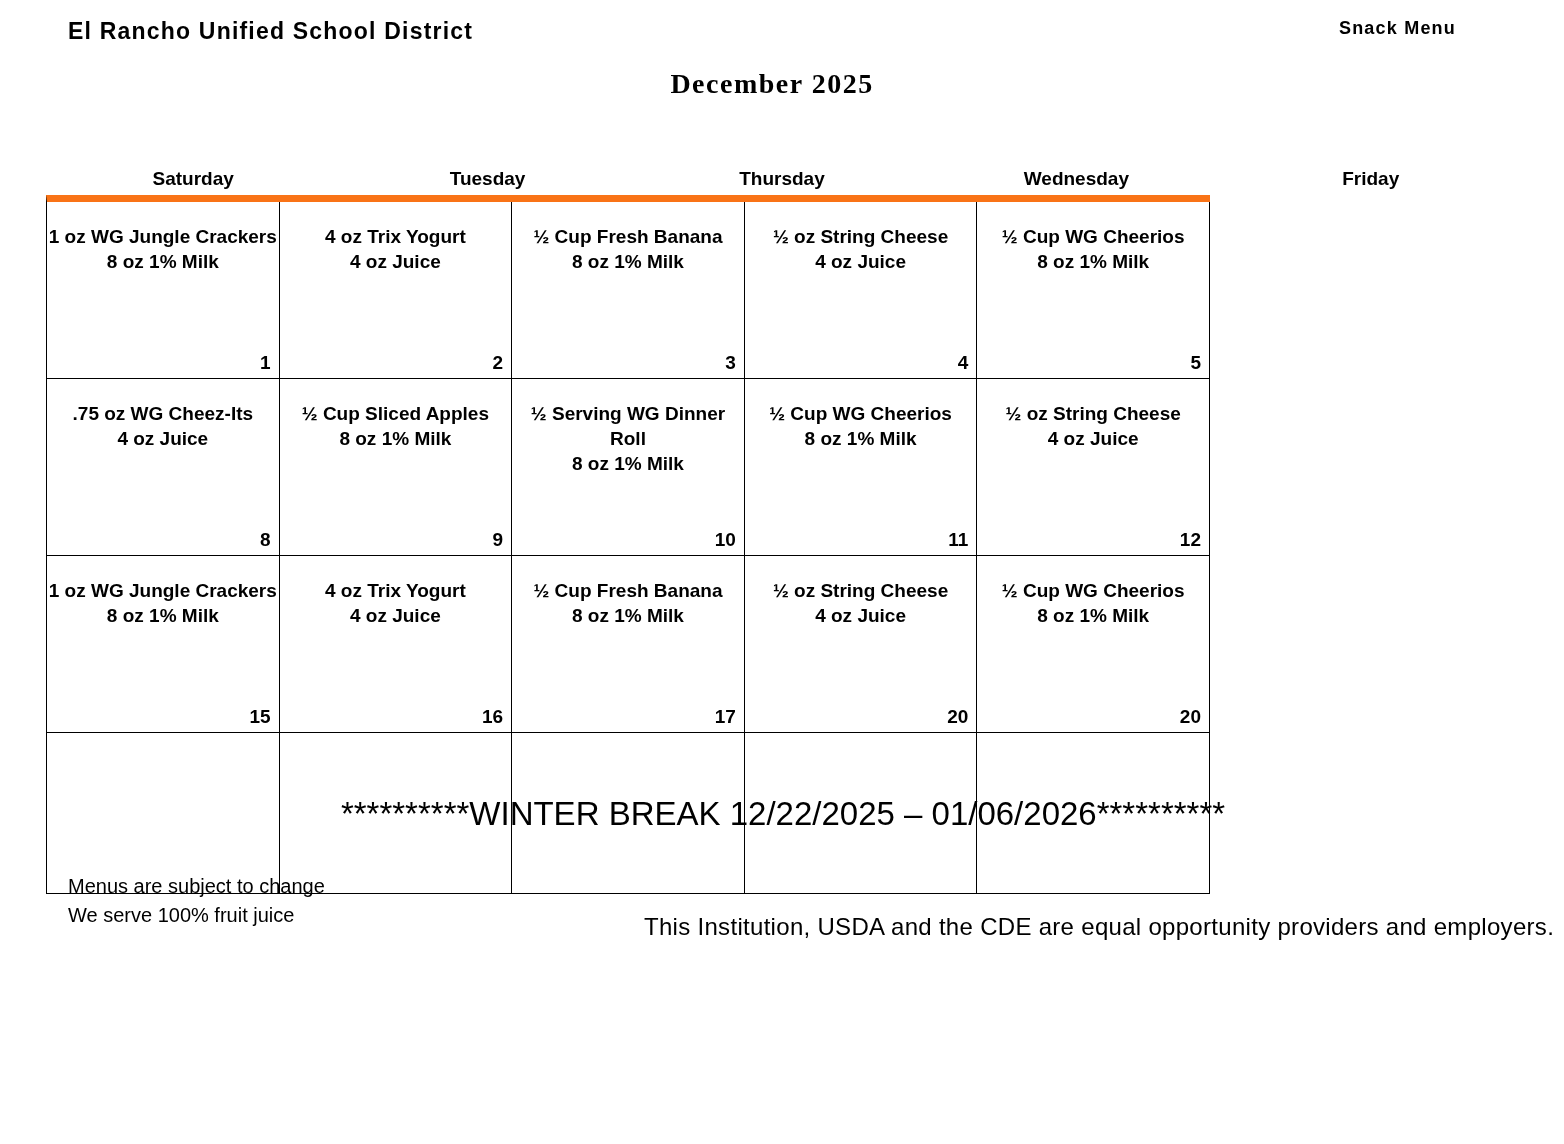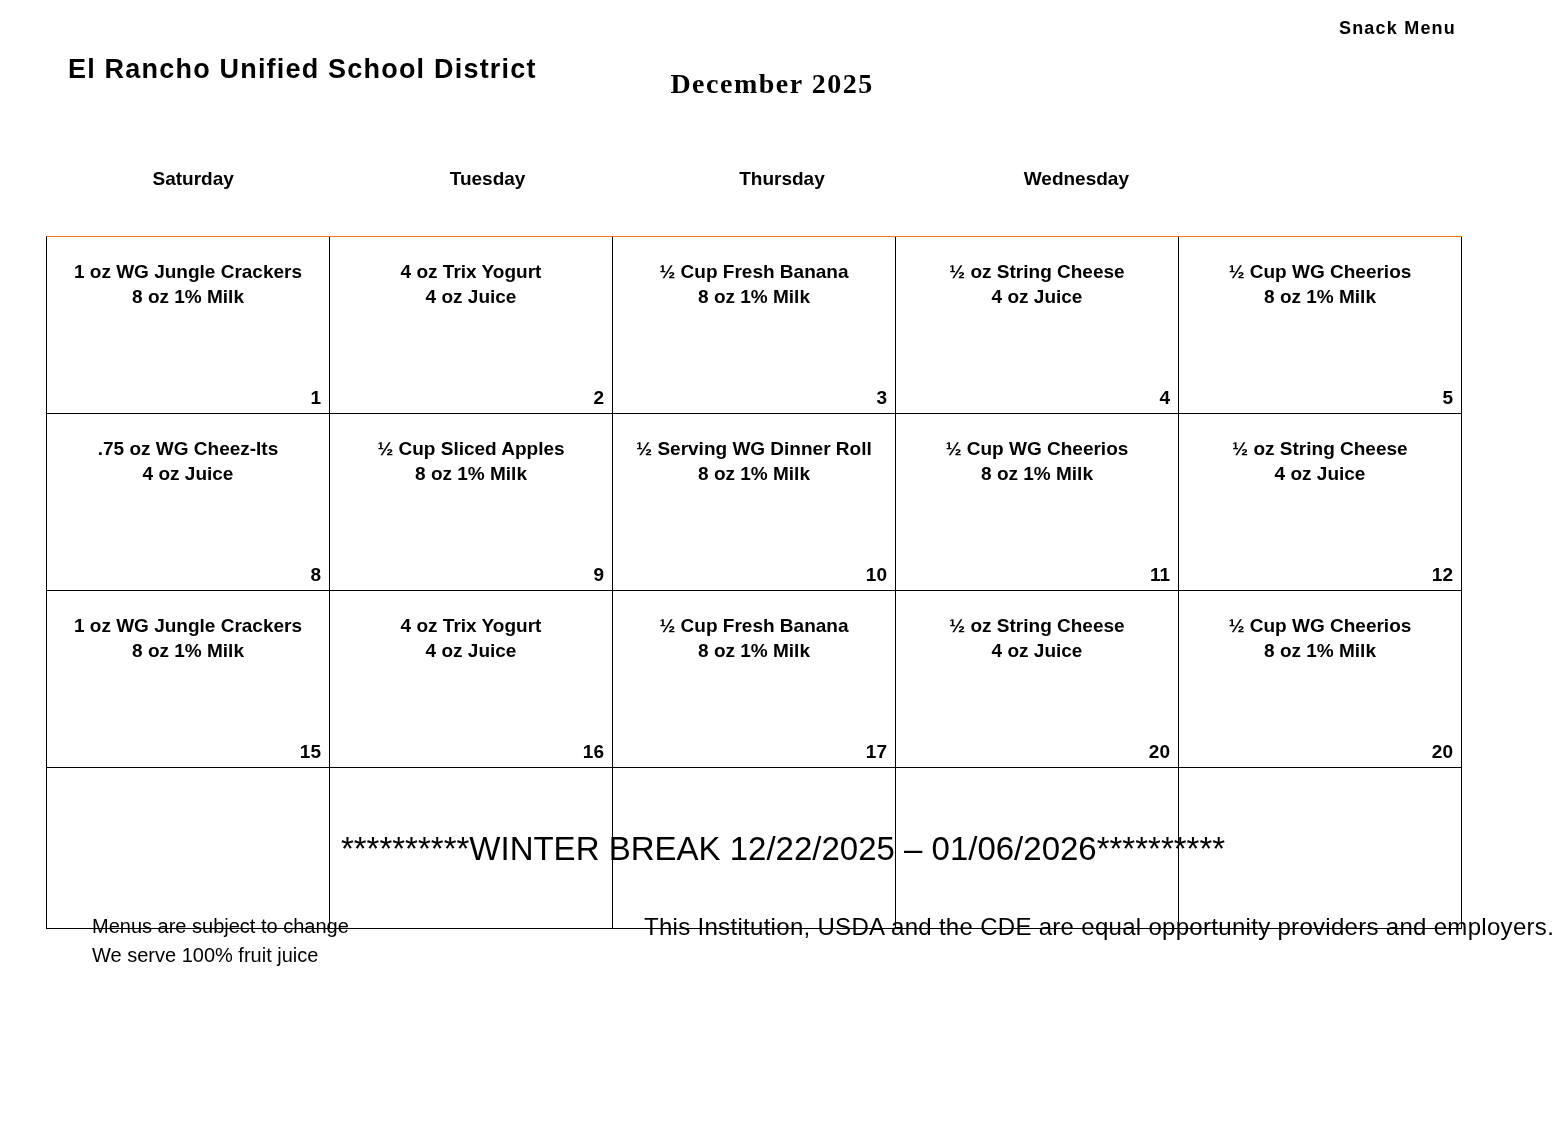--- a/index.html
+++ b/index.html
@@ -25,25 +25,24 @@
     position: absolute;
     top: 10px;
     left: 0;
     width: 1564px;
     height: 40px;
   }
   .district-title {
     position: absolute;
     left: 68px;
     top: 8px;
-    font-size: 27px;
+    font-size: 23px;
     font-weight: bold;
     letter-spacing: 1.2px;
     white-space: nowrap;
-    margin-top: 36px;
   }
   .menu-type {
     position: absolute;
     right: 108px;
     top: 8px;
     font-size: 18px;
     font-weight: bold;
     letter-spacing: 1.2px;
     white-space: nowrap;
   }
@@ -71,25 +70,24 @@
     width: 1472px;
   }
   .dow-cell {
     width: 294.4px;
     text-align: center;
     font-size: 19px;
     font-weight: bold;
     padding-bottom: 5px;
   }
   .grid {
-    width: 1416px;
+    width: 1164px;
     border-left: 1px solid #000;
-    border-top: 1px solid #f97316;
+    border-top: 7px solid #f97316;
     box-sizing: border-box;
-    margin-top: 41px;
   }
   .week-row {
     display: flex;
     width: 100%;
   }
   .day-cell {
     width: 294.4px;
     height: 177px;
     border-right: 1px solid #000;
     border-bottom: 1px solid #000;
@@ -133,24 +131,23 @@
     align-items: center;
     justify-content: center;
     font-size: 33px;
     letter-spacing: 0px;
     pointer-events: none;
   }
   
   .footer-left {
     position: absolute;
     left: 68px;
-    top: 912px;
+    top: 872px;
     font-size: 20px;
     line-height: 29px;
-    margin-left: 24px;
   }
   .footer-right {
     position: absolute;
     left: 644px;
     top: 913px;
     font-size: 24px;
     letter-spacing: 0.3px;
     white-space: nowrap;
   }
 </style>
@@ -166,20 +163,21 @@
 
   <div class="month-title">December  2025</div>
 
   <div class="calendar">
 
     <div class="dow-row">
       <div class="dow-cell">Saturday</div>
       <div class="dow-cell">Tuesday</div>
       <div class="dow-cell">Thursday</div>
       <div class="dow-cell">Wednesday</div>
+      <div class="dow-cell">Friday</div>
     </div>
 
     <div class="grid">
 
       <div class="week-row">
         <div class="day-cell">
           <div class="day-items">
             <div>1 oz WG Jungle Crackers</div>
             <div>8 oz 1% Milk</div>
           </div>

